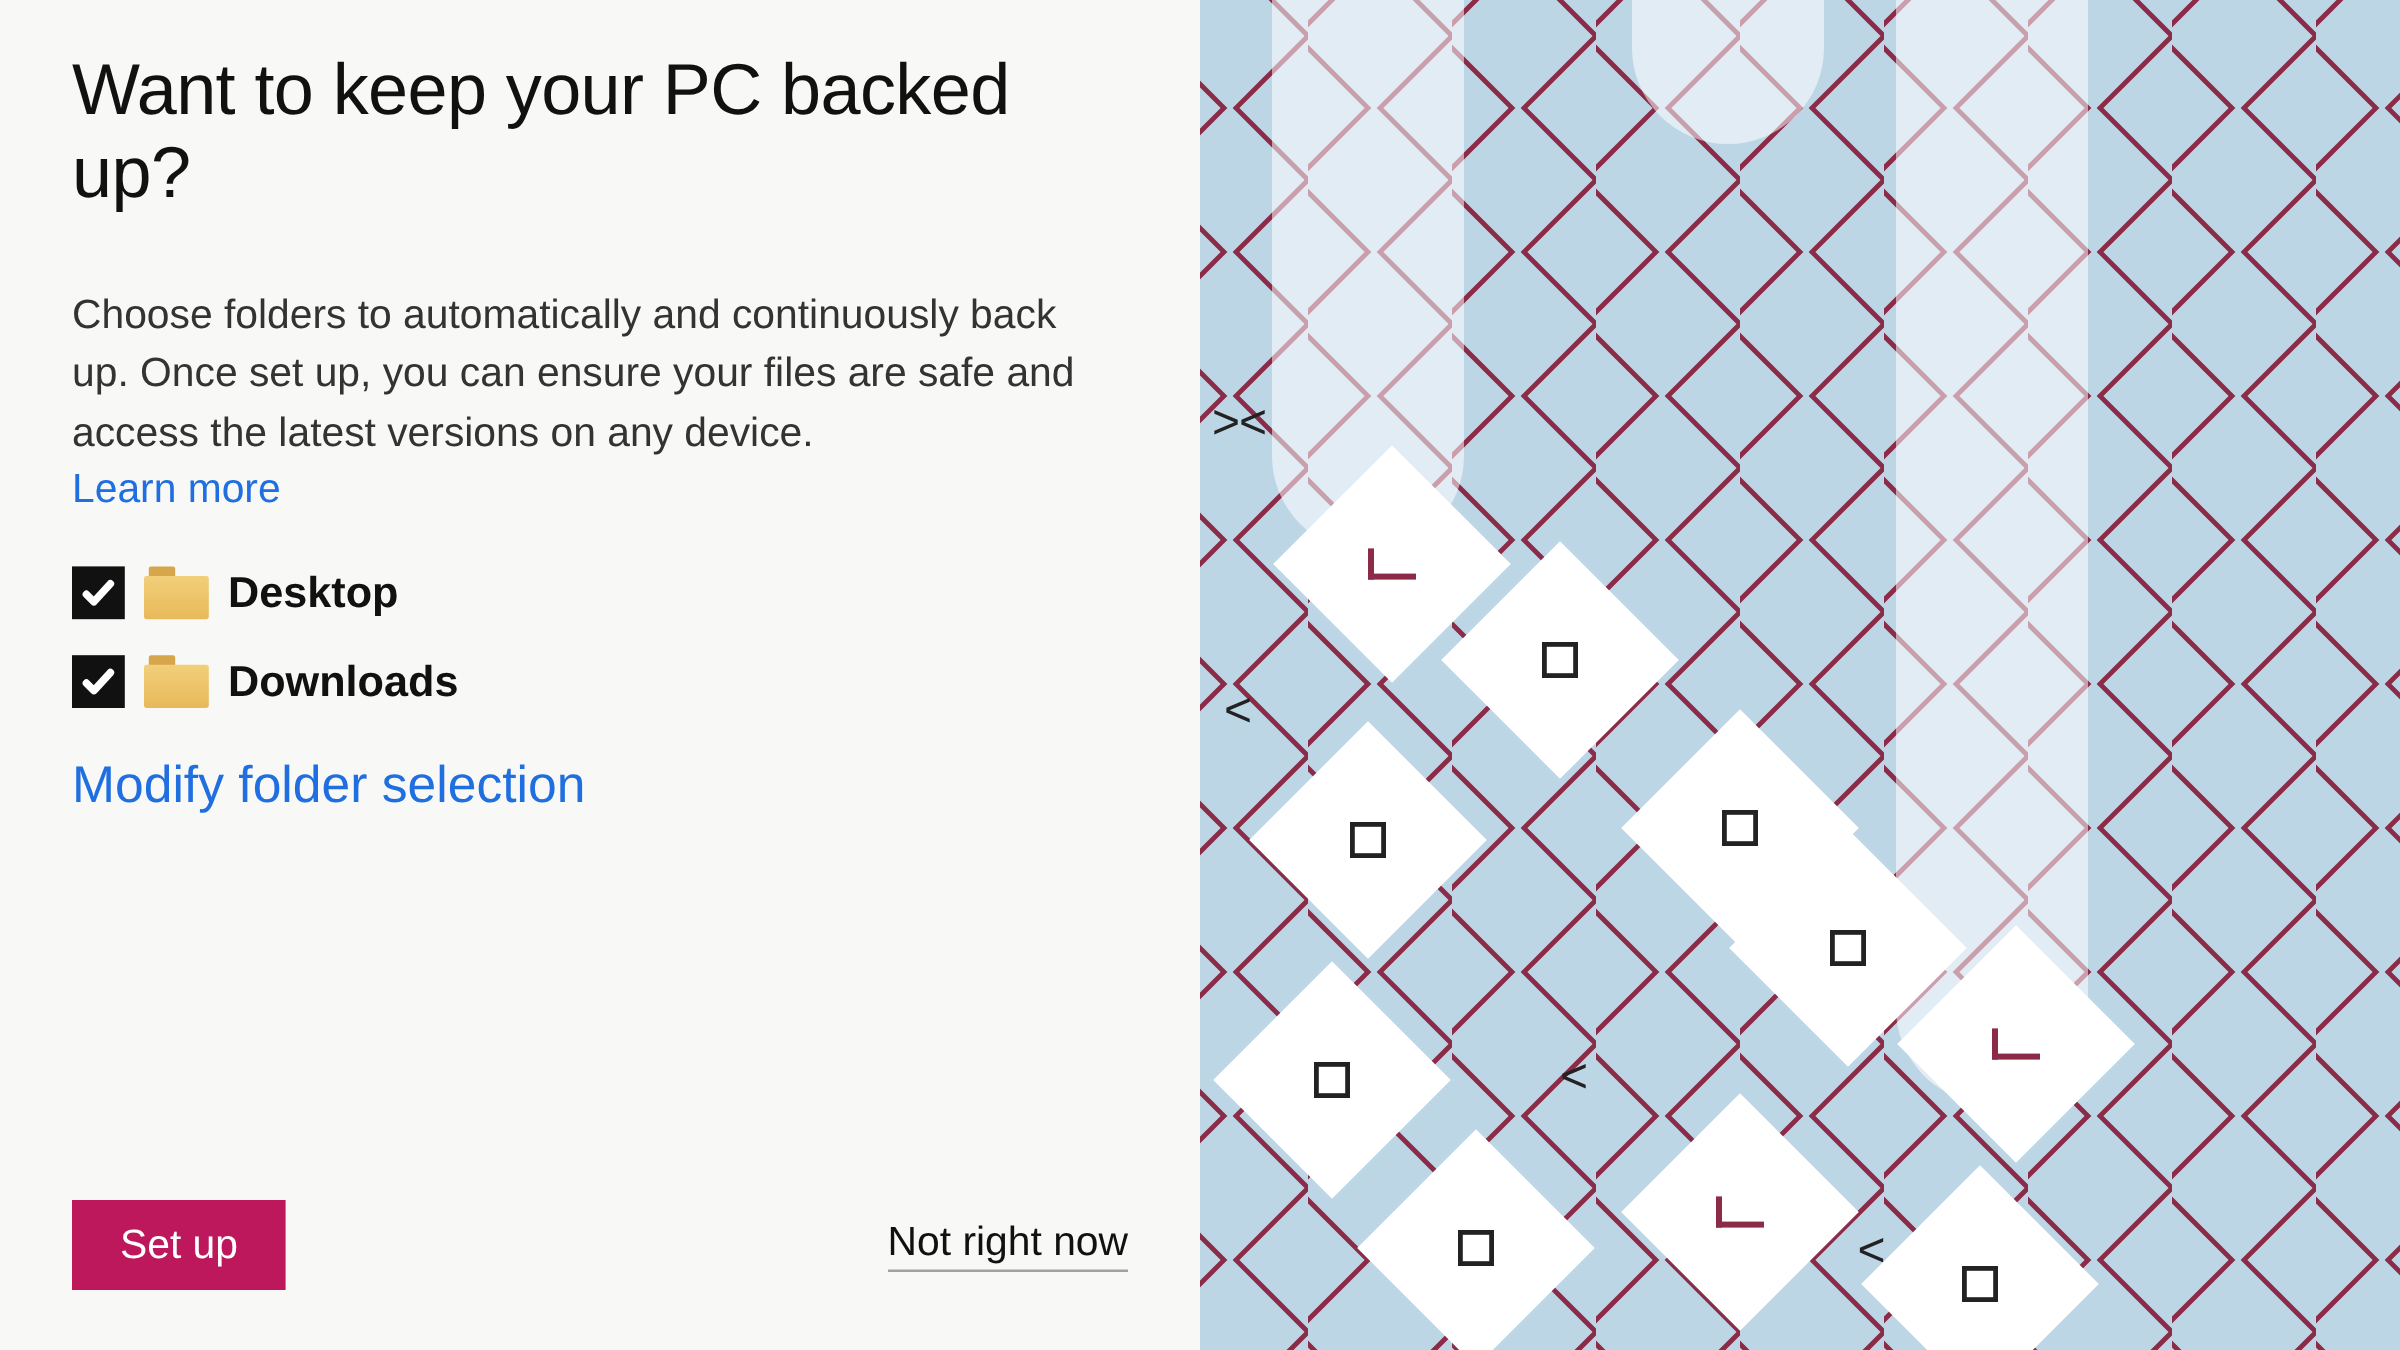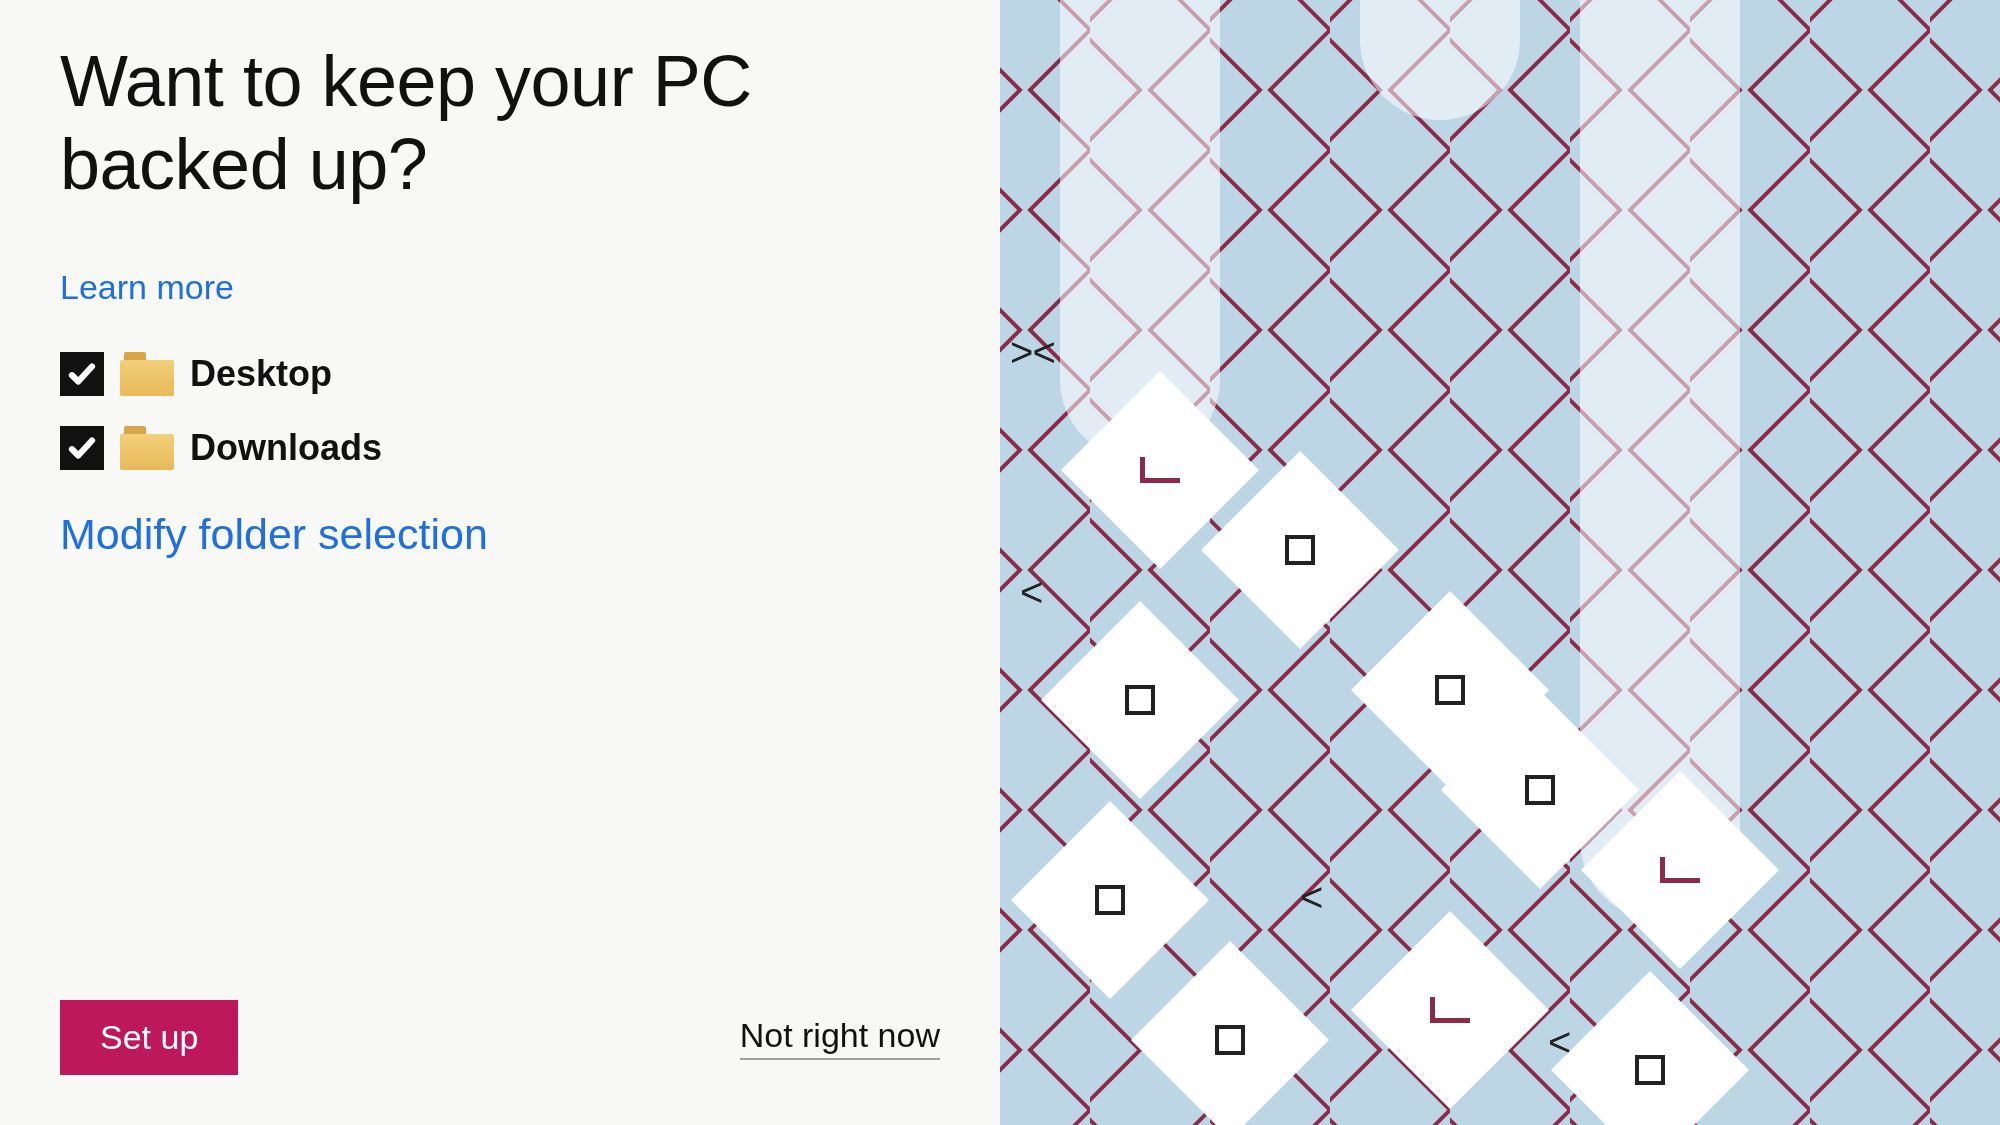--- a/index.html
+++ b/index.html
@@ -8,21 +8,21 @@
   .left-pane {
     width: 1000px;
     height: 1125px;
     background: #f8f8f6;
     padding: 40px 60px 50px 60px;
     display: flex;
     flex-direction: column;
     position: relative;
   }
   .title {
-    font-size: 72px;
+    font-size: 60px;
     font-weight: 400;
     color: #111;
     line-height: 1.15;
     margin-bottom: 60px;
     letter-spacing: -0.5px;
   }
   .description {
     font-size: 34px;
     color: #333;
     line-height: 1.45;
@@ -158,20 +158,21 @@
     letter-spacing: -6px;
   }
 </style>
 </head>
 <body>
 
 <div class="left-pane">
   <h1 class="title">Want to keep your PC backed up?</h1>
 
   <div>
+    <p class="description">Choose folders to automatically and continuously back up. Once set up, you can ensure your files are safe and access the latest versions on any device.</p>
     <a class="learn-more">Learn more</a>
   </div>
 
   <div class="folder-list">
     <div class="folder-row">
       <div class="checkbox">
         <svg viewBox="0 0 24 24">
             <polyline points="4,13 9,18 20,6"></polyline>
           </svg>
       </div>

